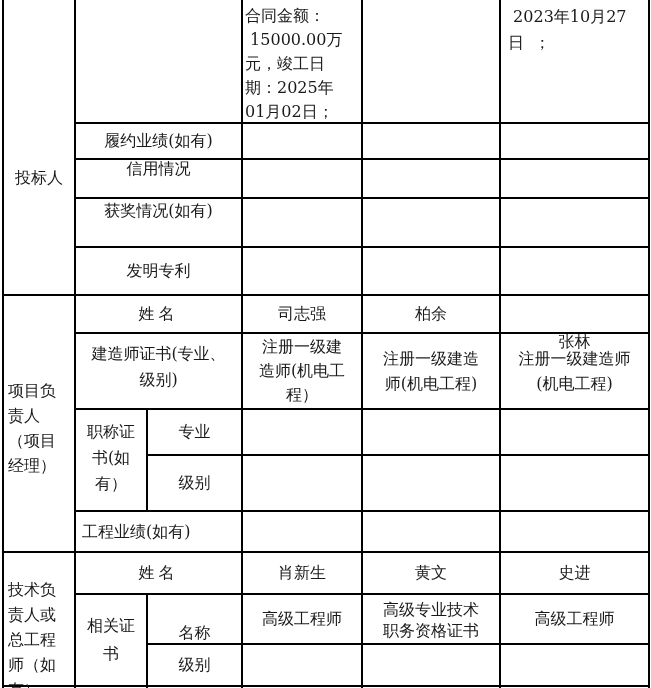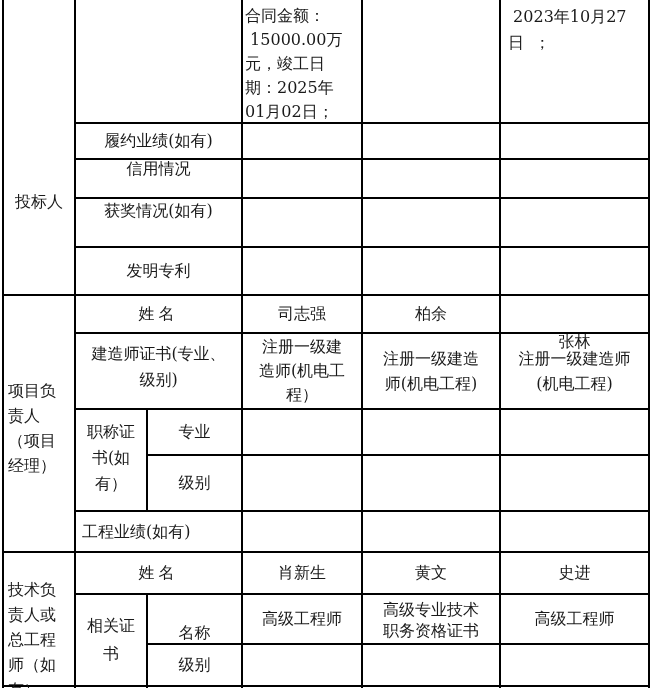--- a/index.html
+++ b/index.html
@@ -37,21 +37,21 @@
   <div class="ln h" style="left:74px;top:332px;width:576px"></div>
   <div class="ln h" style="left:74px;top:408px;width:576px"></div>
   <div class="ln h" style="left:146px;top:454px;width:504px"></div>
   <div class="ln h" style="left:74px;top:510px;width:576px"></div>
   <div class="ln h" style="left:2px;top:551px;width:648px"></div>
   <div class="ln h" style="left:74px;top:593px;width:576px"></div>
   <div class="ln h" style="left:146px;top:643px;width:504px"></div>
   <div class="ln h" style="left:2px;top:685px;width:648px"></div>
 </div>
 
-<div class="cell" style="left:4px;top:0;width:70px;height:294px;padding-top:166px;align-items:flex-start;margin-top:24px;">
+<div class="cell" style="left:4px;top:0;width:70px;height:294px;padding-top:166px;align-items:flex-start;">
   <span>投标人</span>
 </div>
 
 <div class="cell left top" style="left:245px;top:2px;width:116px;height:120px;white-space:pre;line-height:24px;padding-top:2px;">
   <span>合同金额：
  15000.00万
 元，竣工日
 期：2025年
 01月02日；</span>
 </div>

